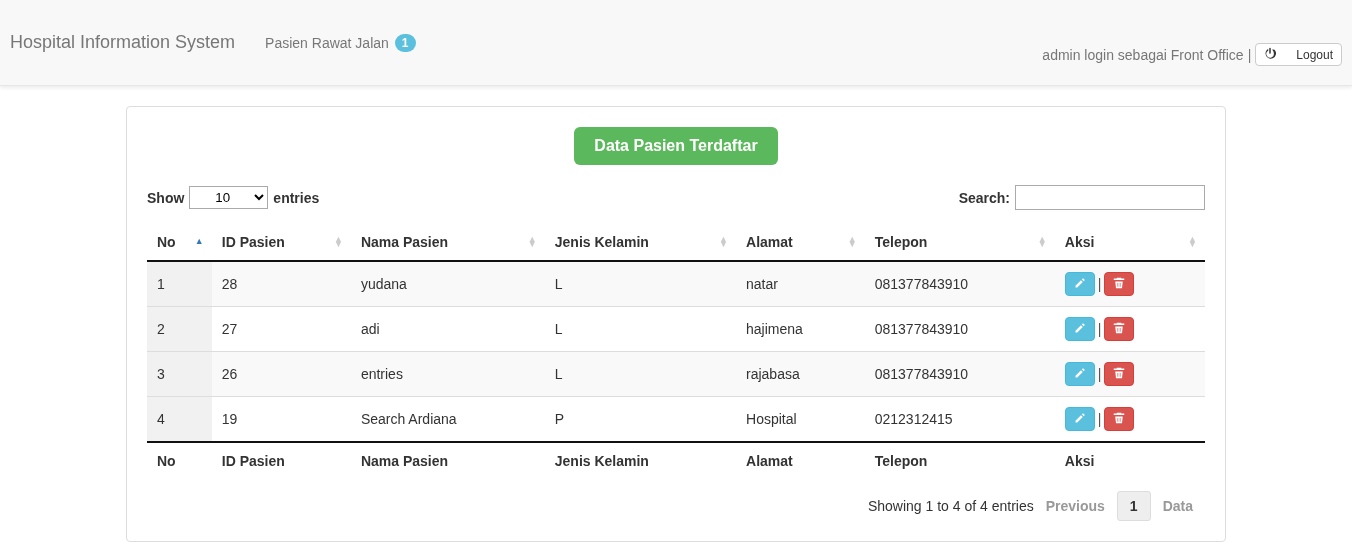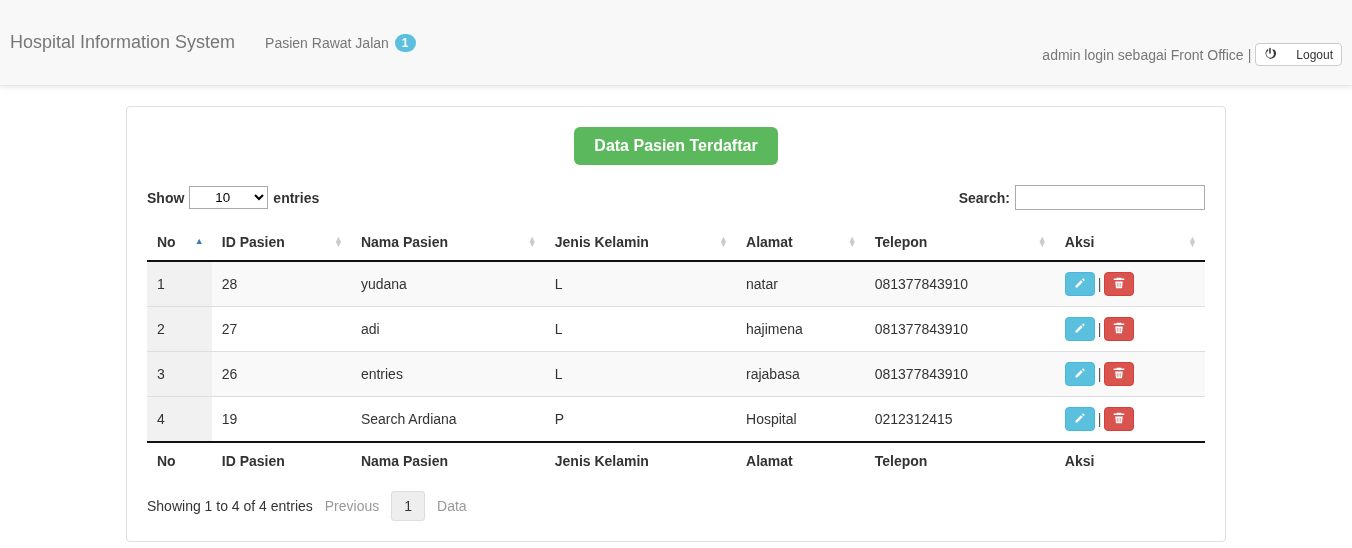--- a/index.html
+++ b/index.html
@@ -179,34 +179,35 @@
     transform: translateY(-50%);
     font-size: 9px;
     color: #ccc;
     line-height: 0.6;
     display: flex;
     flex-direction: column;
   }
   .sort-icons.asc .up { color: #337ab7; }
   .dt-bottom {
     display: flex;
-    justify-content: flex-start;
+    justify-content: flex-end;
     align-items: center;
     margin-top: 12px;
   }
   .pagination {
     display: flex;
     align-items: center;
     gap: 0;
   }
   .pagination a, .pagination span {
     padding: 6px 12px;
     color: #777;
     text-decoration: none;
     border-radius: 3px;
+    font-weight: bold;
   }
   .pagination .current {
     background: #eee;
     border: 1px solid #ddd;
     color: #333;
   }
   .pagination .disabled { color: #999; cursor: default; }
   .action-sep { margin: 0 3px; color: #555; }
   svg.icon { width: 12px; height: 12px; fill: currentColor; }
   svg.icon-lg { width: 14px; height: 14px; fill: currentColor; }

